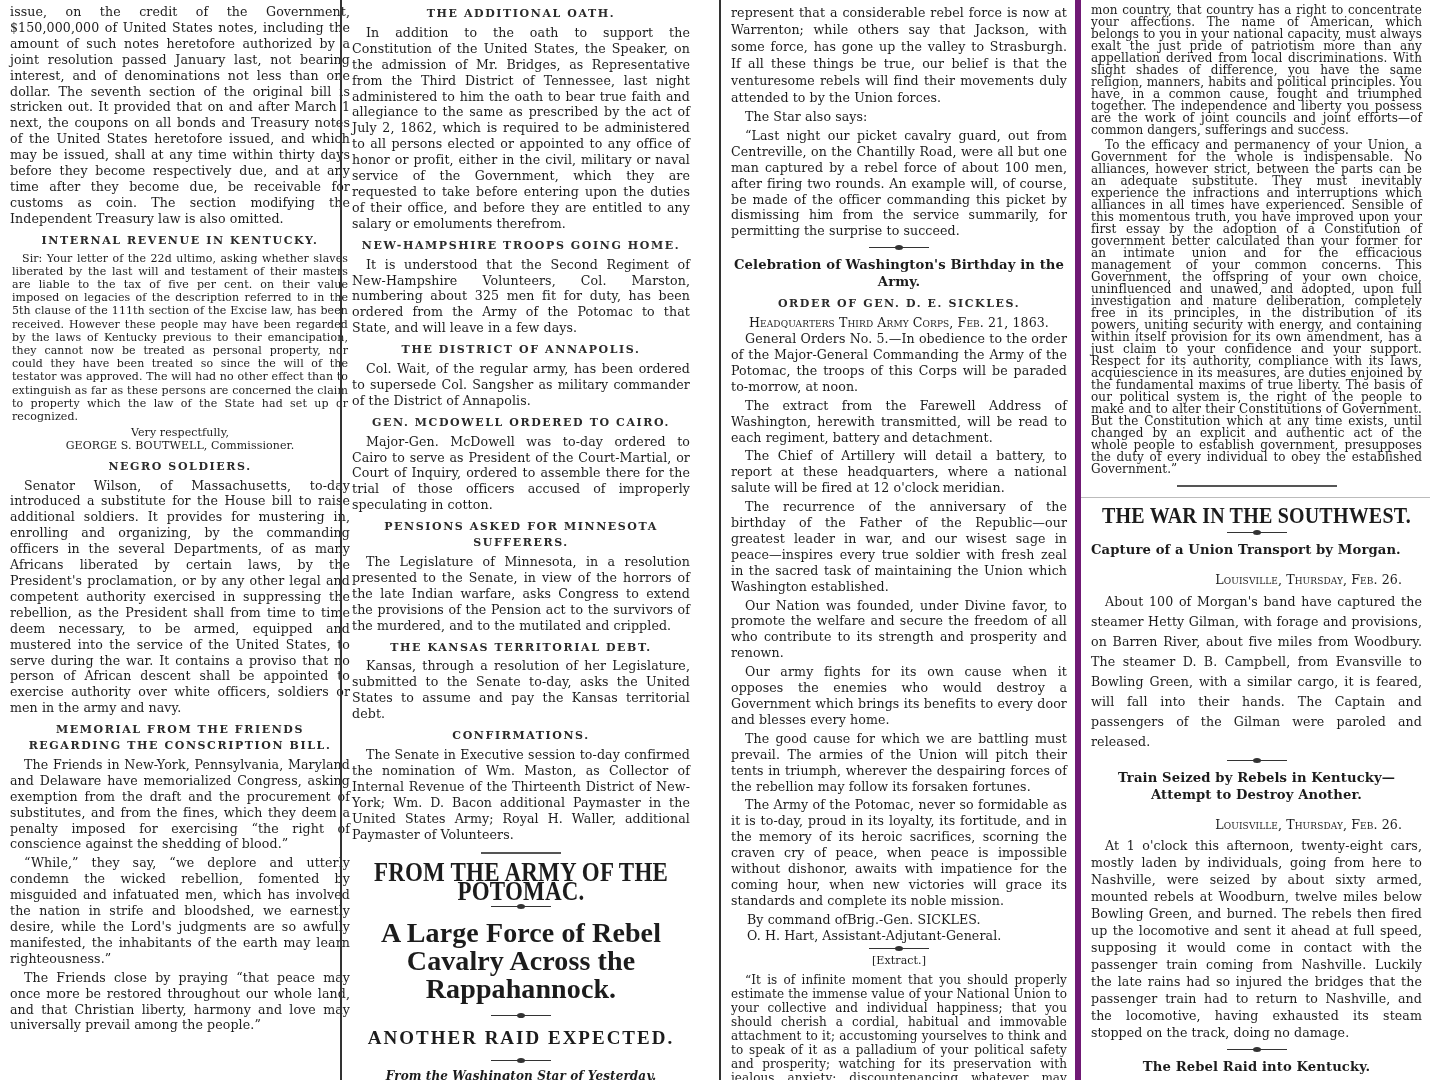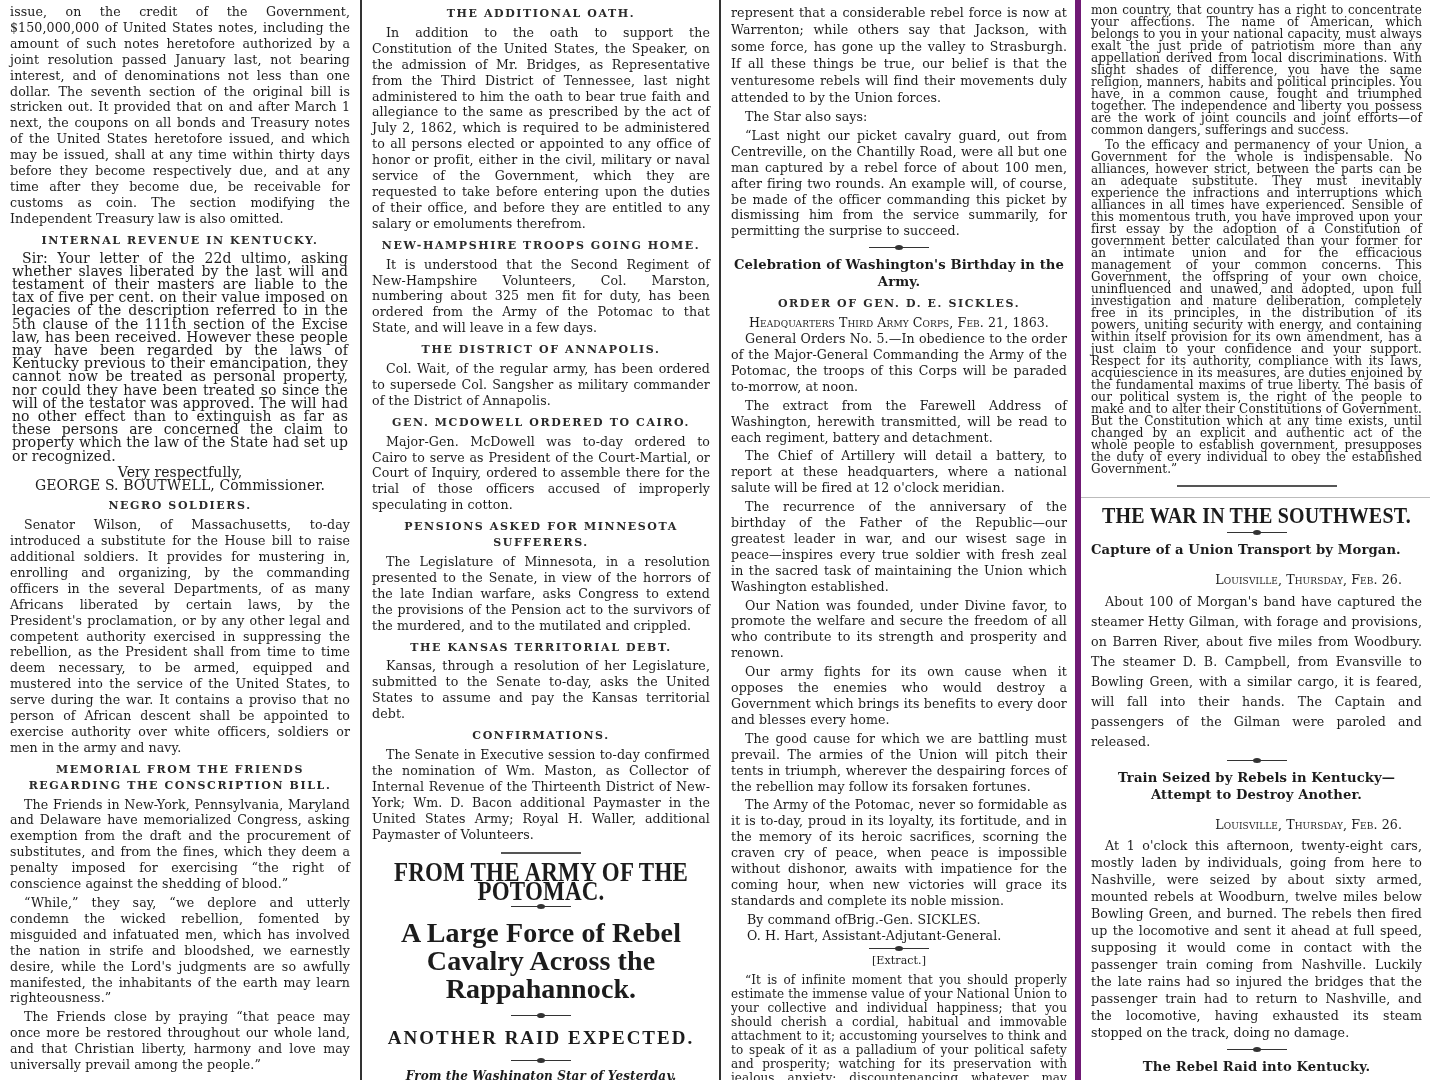--- a/index.html
+++ b/index.html
@@ -9,30 +9,30 @@
     font-family:"DejaVu Serif","Liberation Serif",serif;
     position:relative;
   }
   .col {
     position:absolute; top:0; height:1080px; box-sizing:border-box;
     padding:4px 8px 0 10px; overflow:hidden;
     font-size:12.6px; line-height:15.9px; text-align:justify;
     letter-spacing:0.1px;
   }
   .col1 { left:0; width:358px; }
-  .col2 { left:360px; width:358px; border-left:2px solid #333; }
+  .col2 { left:340px; width:358px; border-left:2px solid #333; }
   .col3 { left:719px; width:356px; border-left:2px solid #333; }
   .col4 { left:1075px; width:355px; border-left:6px solid #701a75; }
   p { margin:0 0 3px 0; text-indent:14px; }
   .hd {
     text-align:center; font-size:11px; letter-spacing:1.6px;
     text-transform:uppercase; margin:6px 0 3px; font-weight:bold;
     color:#2a2a2a;
   }
-  .letter { font-size:14px; line-height:13.2px; padding:0 2px; }
+  .letter { font-size:11px; line-height:13.2px; padding:0 2px; }
   .letter p { text-indent:10px; }
   .sig { text-align:center; margin:0; }
   .bighead {
     font-family:"Liberation Serif","DejaVu Serif",serif;
     font-weight:bold; text-align:center; font-size:23px;
     letter-spacing:0.2px; margin:12px 0 6px; transform:scaleY(1.18);
   }
   .subhead {
     font-family:"Liberation Serif",serif; font-weight:bold;
     text-align:center; font-size:28px; line-height:28px; margin:12px 4px;

